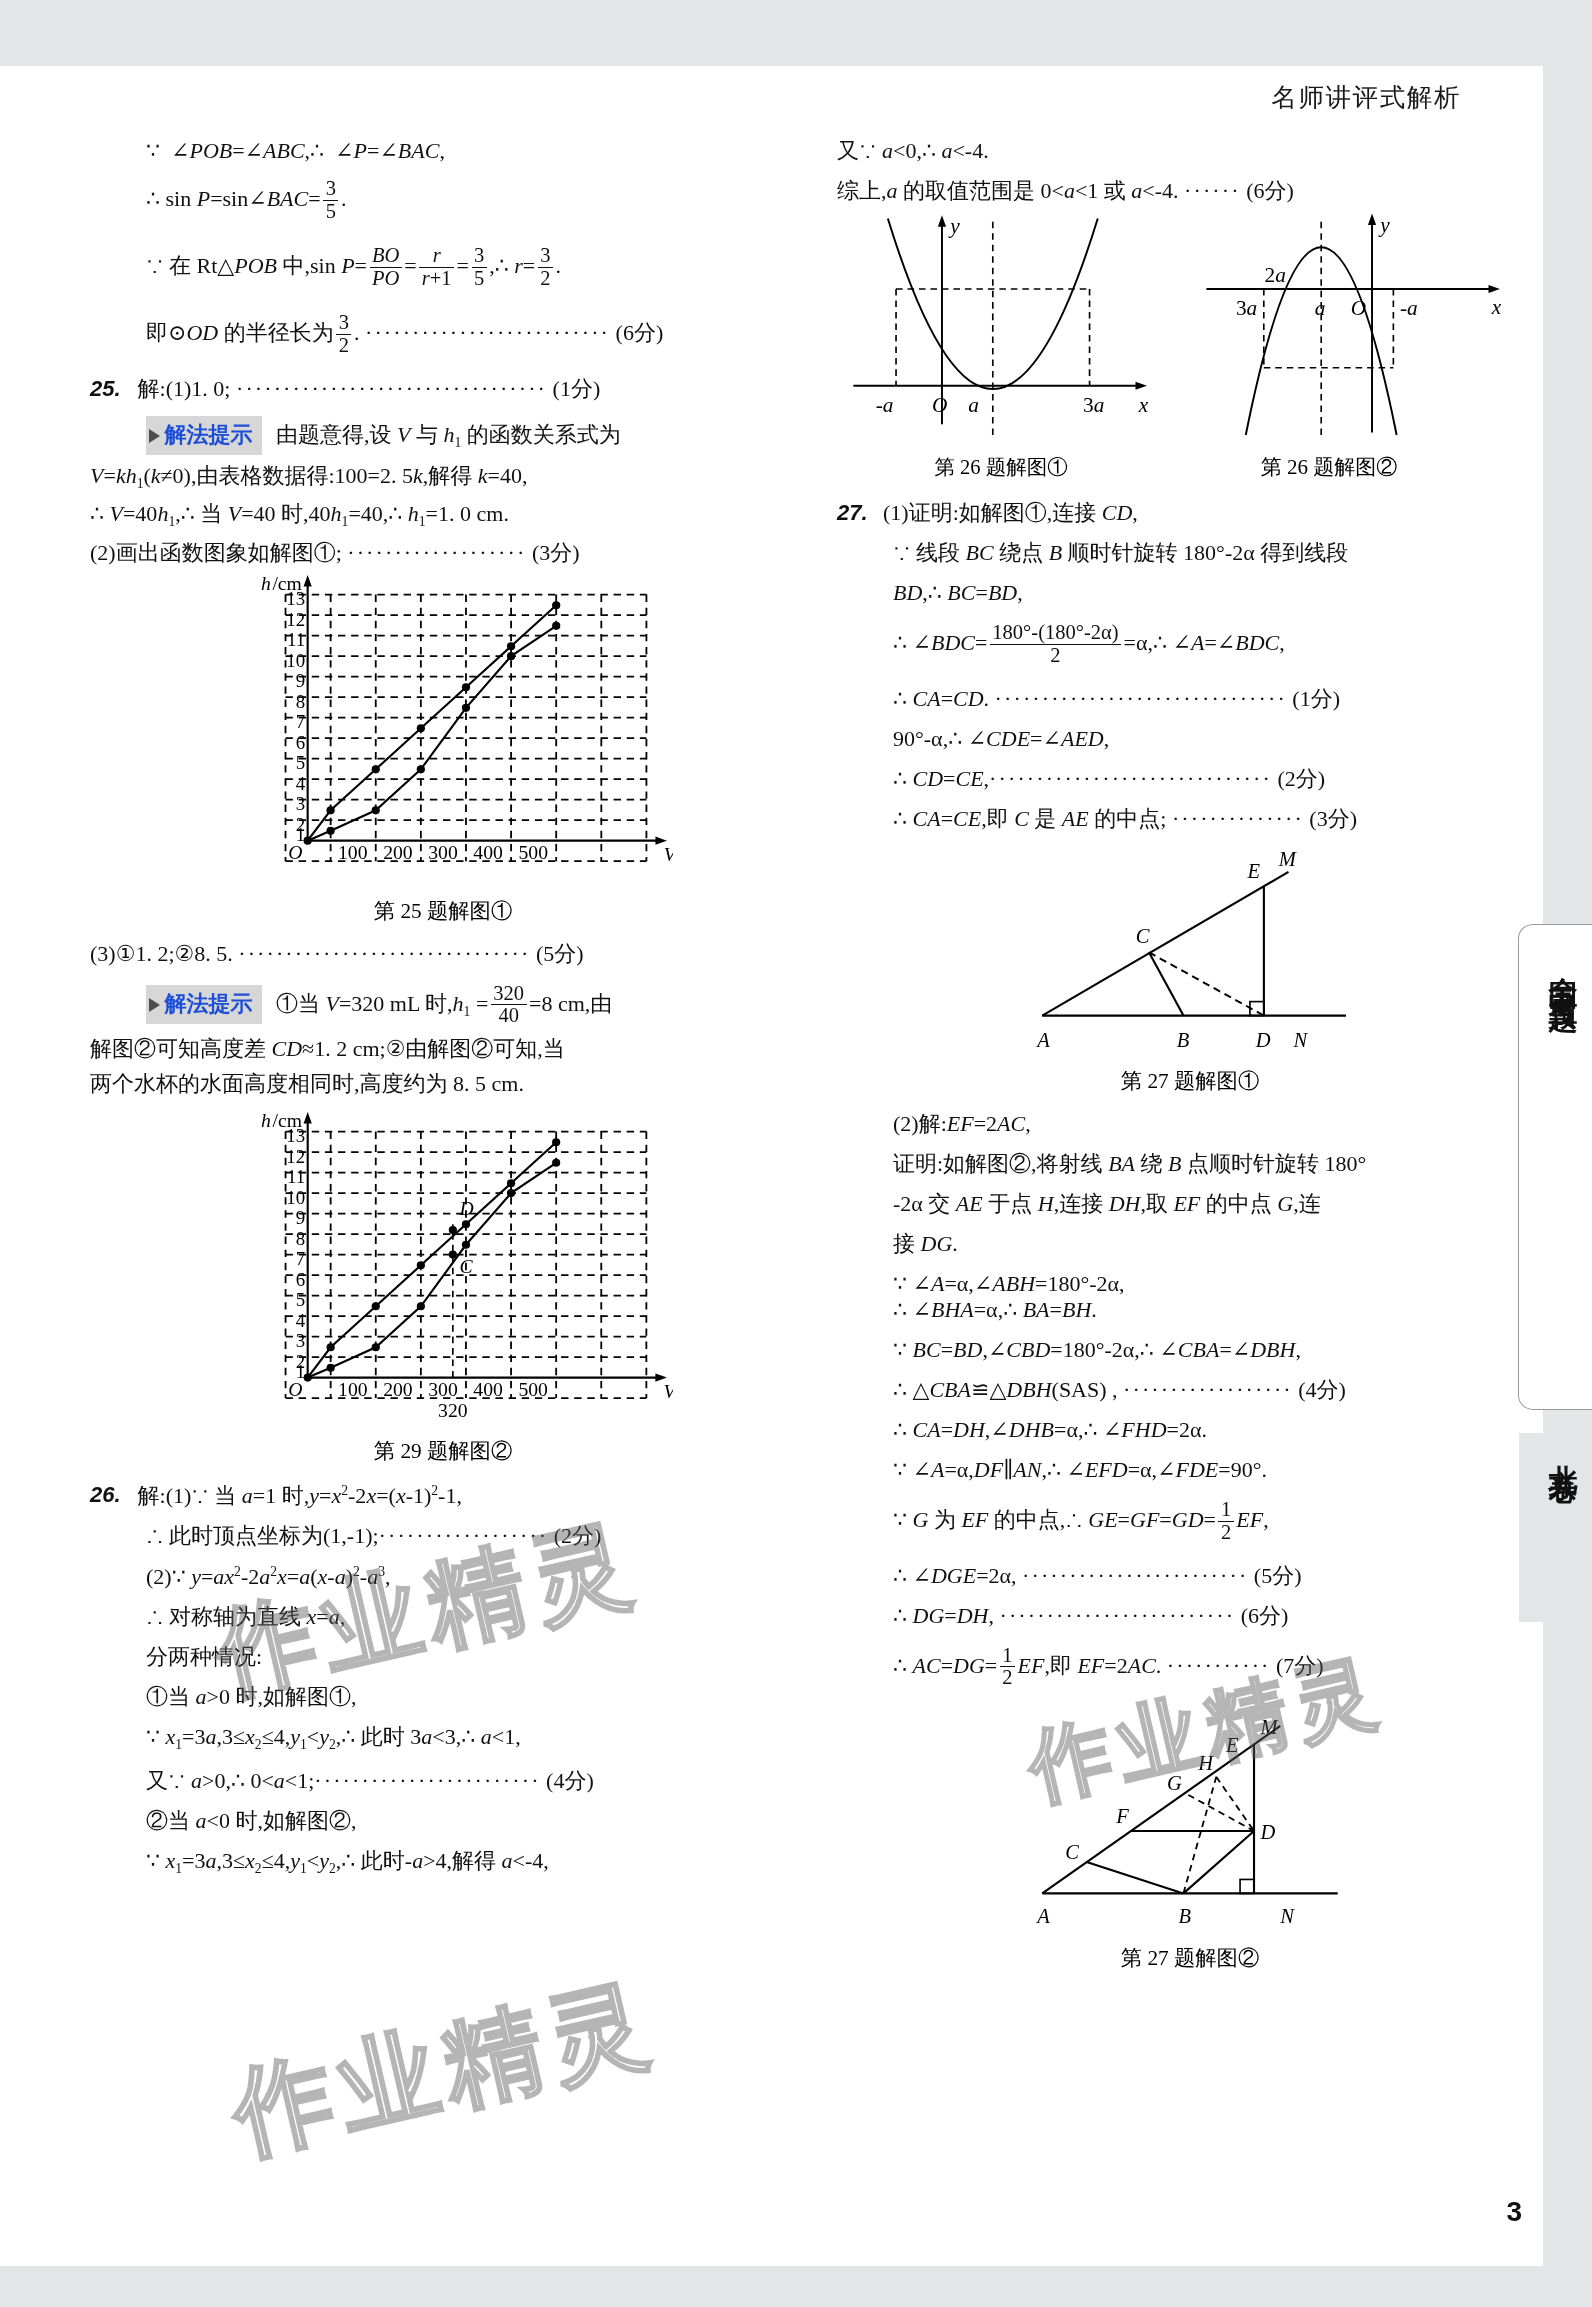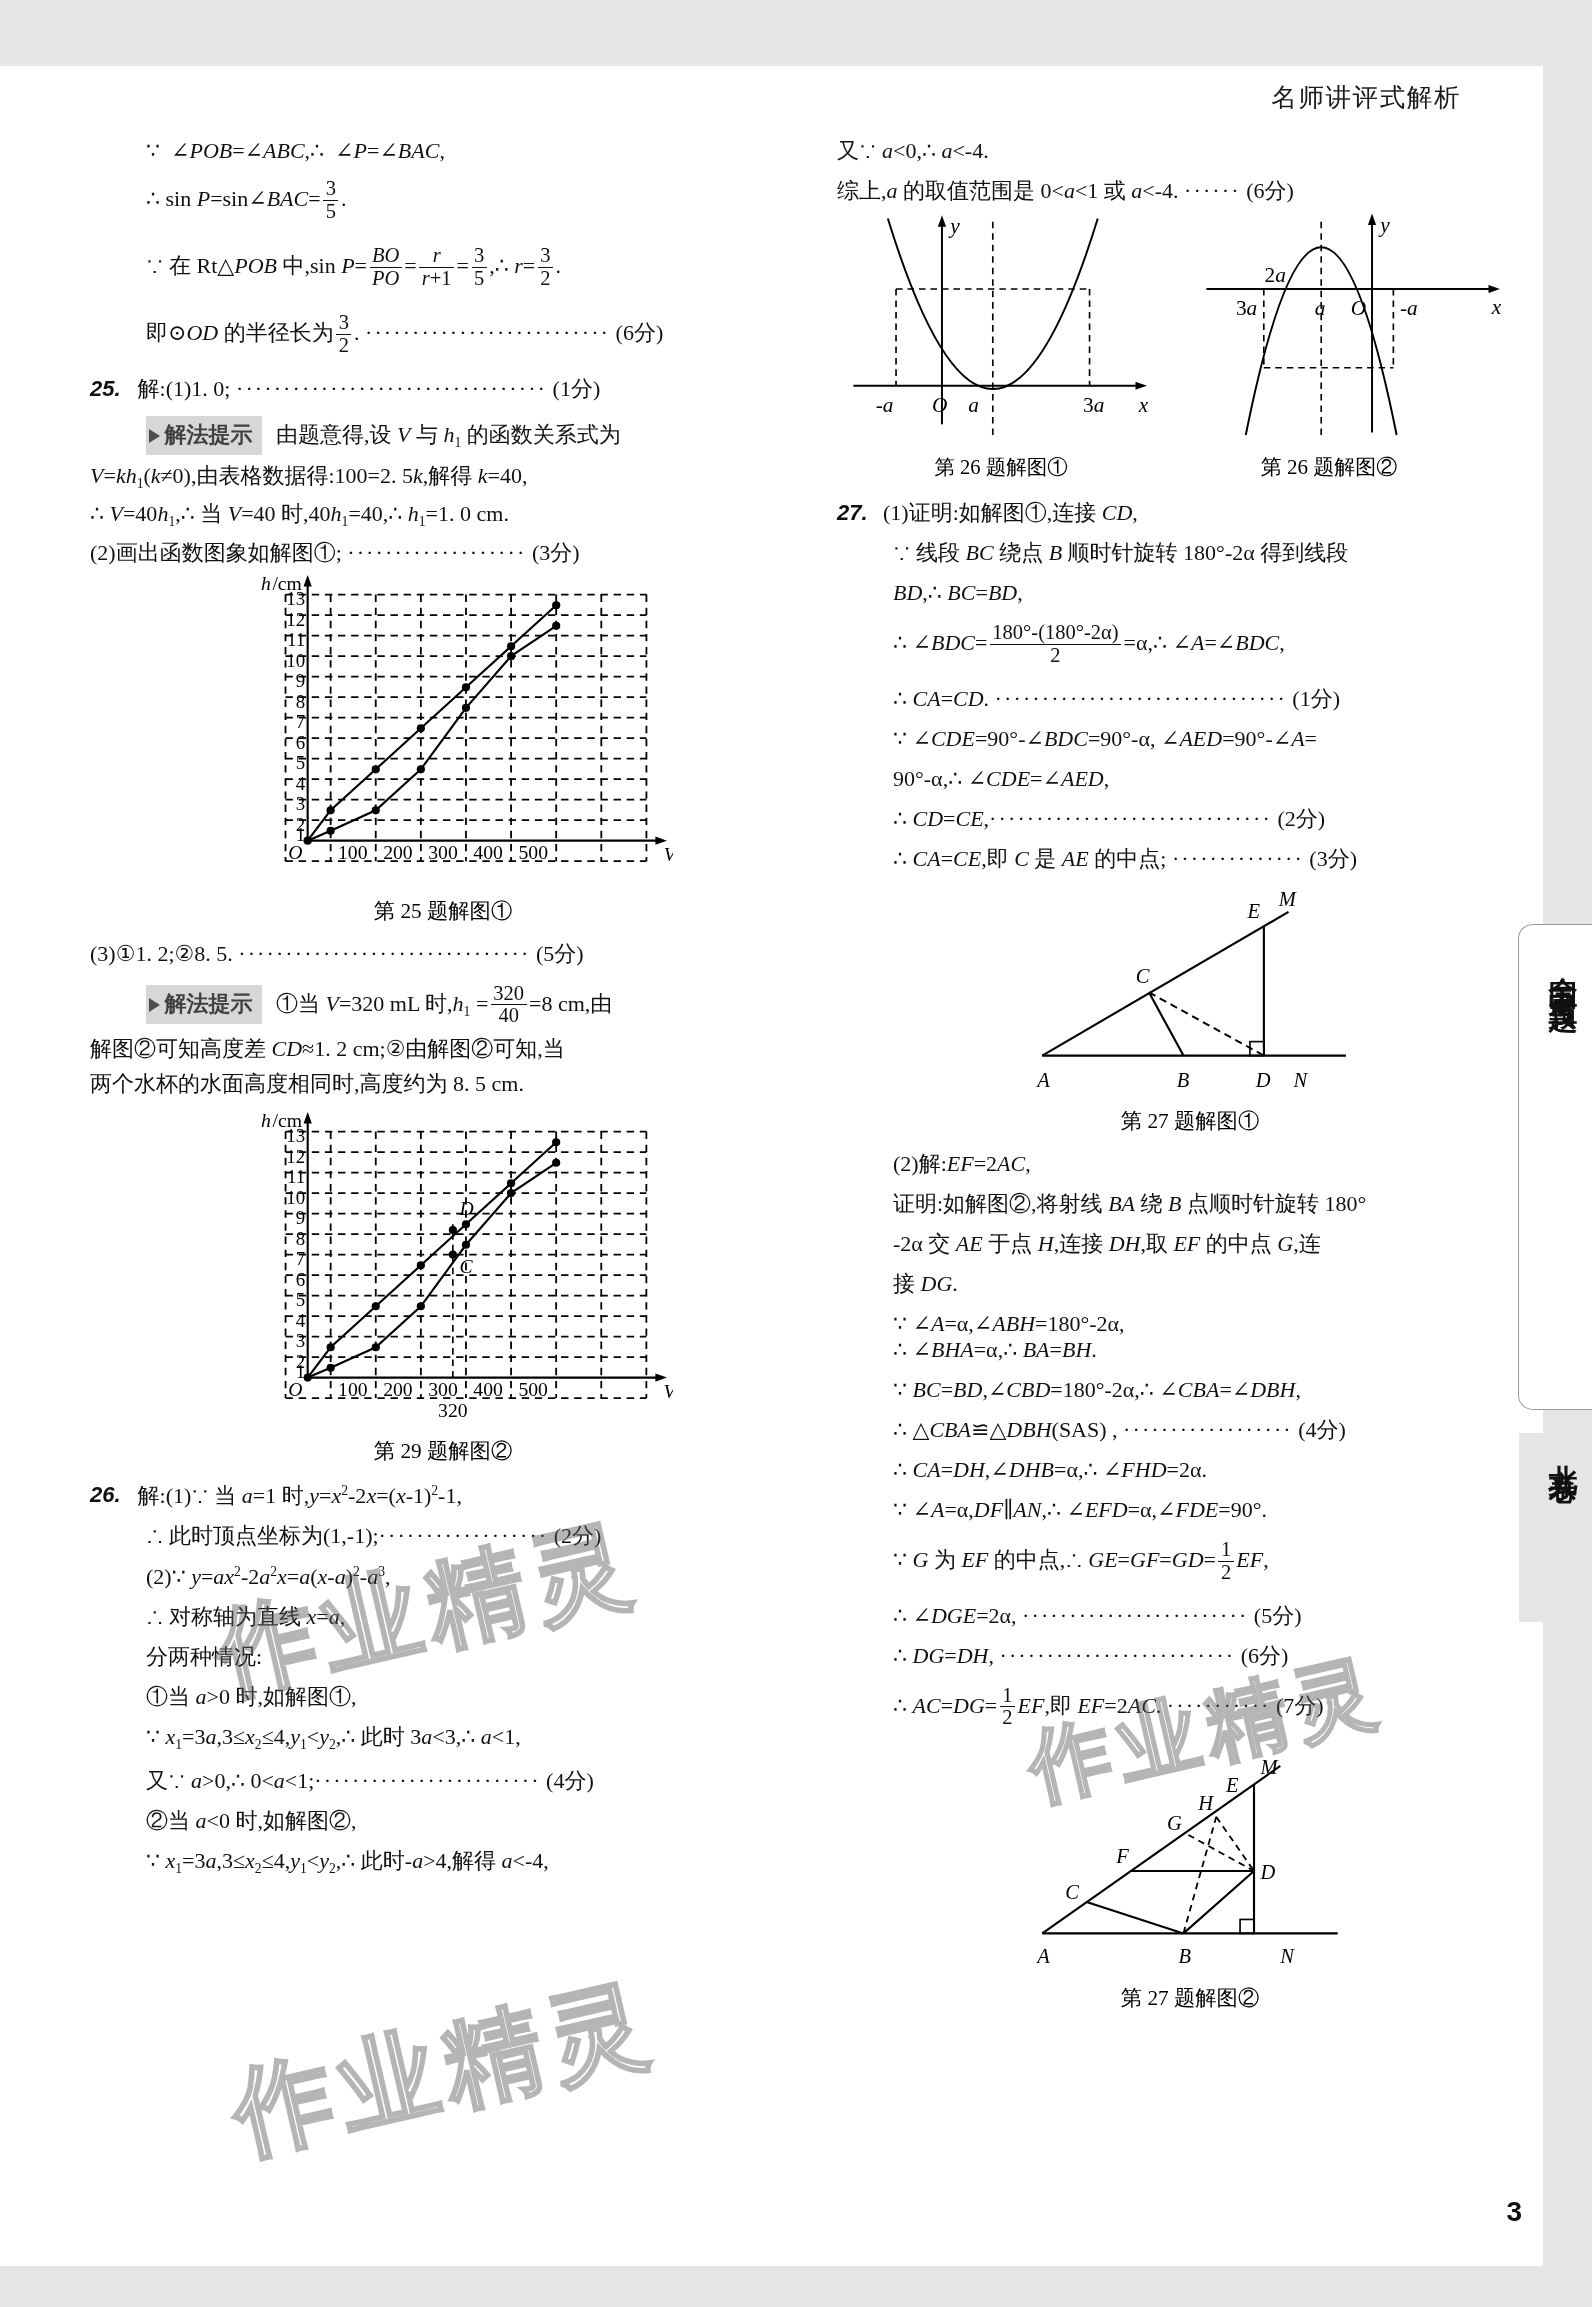--- a/index.html
+++ b/index.html
@@ -13,21 +13,21 @@
   .ln{font-size:22px;line-height:1.0;color:#111;margin:0 0 16.4px 0;white-space:nowrap;}
   .ln.wrap{white-space:normal;}
   .ind{padding-left:56px;}
   .qn{font-family:"Liberation Sans","DejaVu Sans",sans-serif;font-weight:bold;font-size:22px;font-style:italic;}
   i.m{font-family:"Liberation Serif","DejaVu Serif",serif;font-style:italic;}
   .frac{display:inline-block;vertical-align:-0.52em;text-align:center;margin:0 2.5px;}
   .frac .num{display:block;font-size:20.5px;line-height:1.05;padding:0 2.5px;}
   .frac .den{display:block;font-size:20.5px;line-height:1.05;border-top:1.3px solid #111;padding:0 2.5px;}
   .dots{letter-spacing:2.1px;}
   .tipbox{display:inline-block;background:#d7d7d7;padding:1.6px 9.9px 3.3px 3.3px;margin-right:8.2px;
-          font-family:"Liberation Sans","DejaVu Sans",sans-serif;font-weight:bold;font-size:22px;color:#404040;}
+          font-family:"Liberation Sans","DejaVu Sans",sans-serif;font-weight:bold;font-size:22px;color:#1d4ed8;}
   .tri{display:inline-block;width:0;height:0;border-left:11.5px solid #4d4d4d;
        border-top:7.4px solid transparent;border-bottom:7.4px solid transparent;
        vertical-align:middle;margin-right:4.1px;}
   .figcap{text-align:center;font-size:21.3px;margin-top:1.6px;margin-bottom:18px;}
   .sideTab{position:absolute;right:0px;top:924px;width:82px;height:484px;background:#fff;
            border:1.6px solid #9a9a9a;border-right:none;border-radius:14.8px 0 0 14.8px;}
   .sideTab .vtxt{writing-mode:vertical-rl;font-family:"Liberation Sans","DejaVu Sans",sans-serif;
            font-weight:bold;font-size:29px;letter-spacing:5.7px;margin:28px 0 0 24.6px;color:#111;}
   .sideTab2{position:absolute;right:0px;top:1433px;width:82px;height:189px;background:#e3e5e6;}
   .sideTab2 .vtxt{writing-mode:vertical-rl;font-family:"Liberation Sans","DejaVu Sans",sans-serif;
@@ -373,23 +373,20 @@
     <div class="ln ind" style="margin-bottom:18px">
       <i class="m">BD</i>,∴ <i class="m">BC</i>=<i class="m">BD</i>,
     </div>
     <div class="ln ind" style="margin-bottom:21.3px">
       ∴ ∠<i class="m">BDC</i>=<span class="frac"><span class="num">180°-(180°-2α)</span><span class="den">2</span></span>=α,∴ ∠<i class="m">A</i>=∠<i class="m">BDC</i>,
     </div>
     <div class="ln ind" style="margin-bottom:18px">
       ∴ <i class="m">CA</i>=<i class="m">CD</i>. <span class="dots">·······························</span> <span>(1分)</span>
     </div>
     <div class="ln ind" style="margin-bottom:18px">
-      ∵ ∠<i class="m">CDE</i>=90°-∠<i class="m">BDC</i>=90°-α, ∠<i class="m">AED</i>=90°-∠<i class="m">A</i>=
-    </div>
-    <div class="ln ind" style="margin-bottom:18px">
       90°-α,∴ ∠<i class="m">CDE</i>=∠<i class="m">AED</i>,
     </div>
     <div class="ln ind" style="margin-bottom:18px">
       ∴ <i class="m">CD</i>=<i class="m">CE</i>,<span class="dots">······························</span> <span>(2分)</span>
     </div>
     <div class="ln ind" style="margin-bottom:13px">
       ∴ <i class="m">CA</i>=<i class="m">CE</i>,即 <i class="m">C</i> 是 <i class="m">AE</i> 的中点; <span class="dots">··············</span> <span>(3分)</span>
     </div>
 
     <div>

